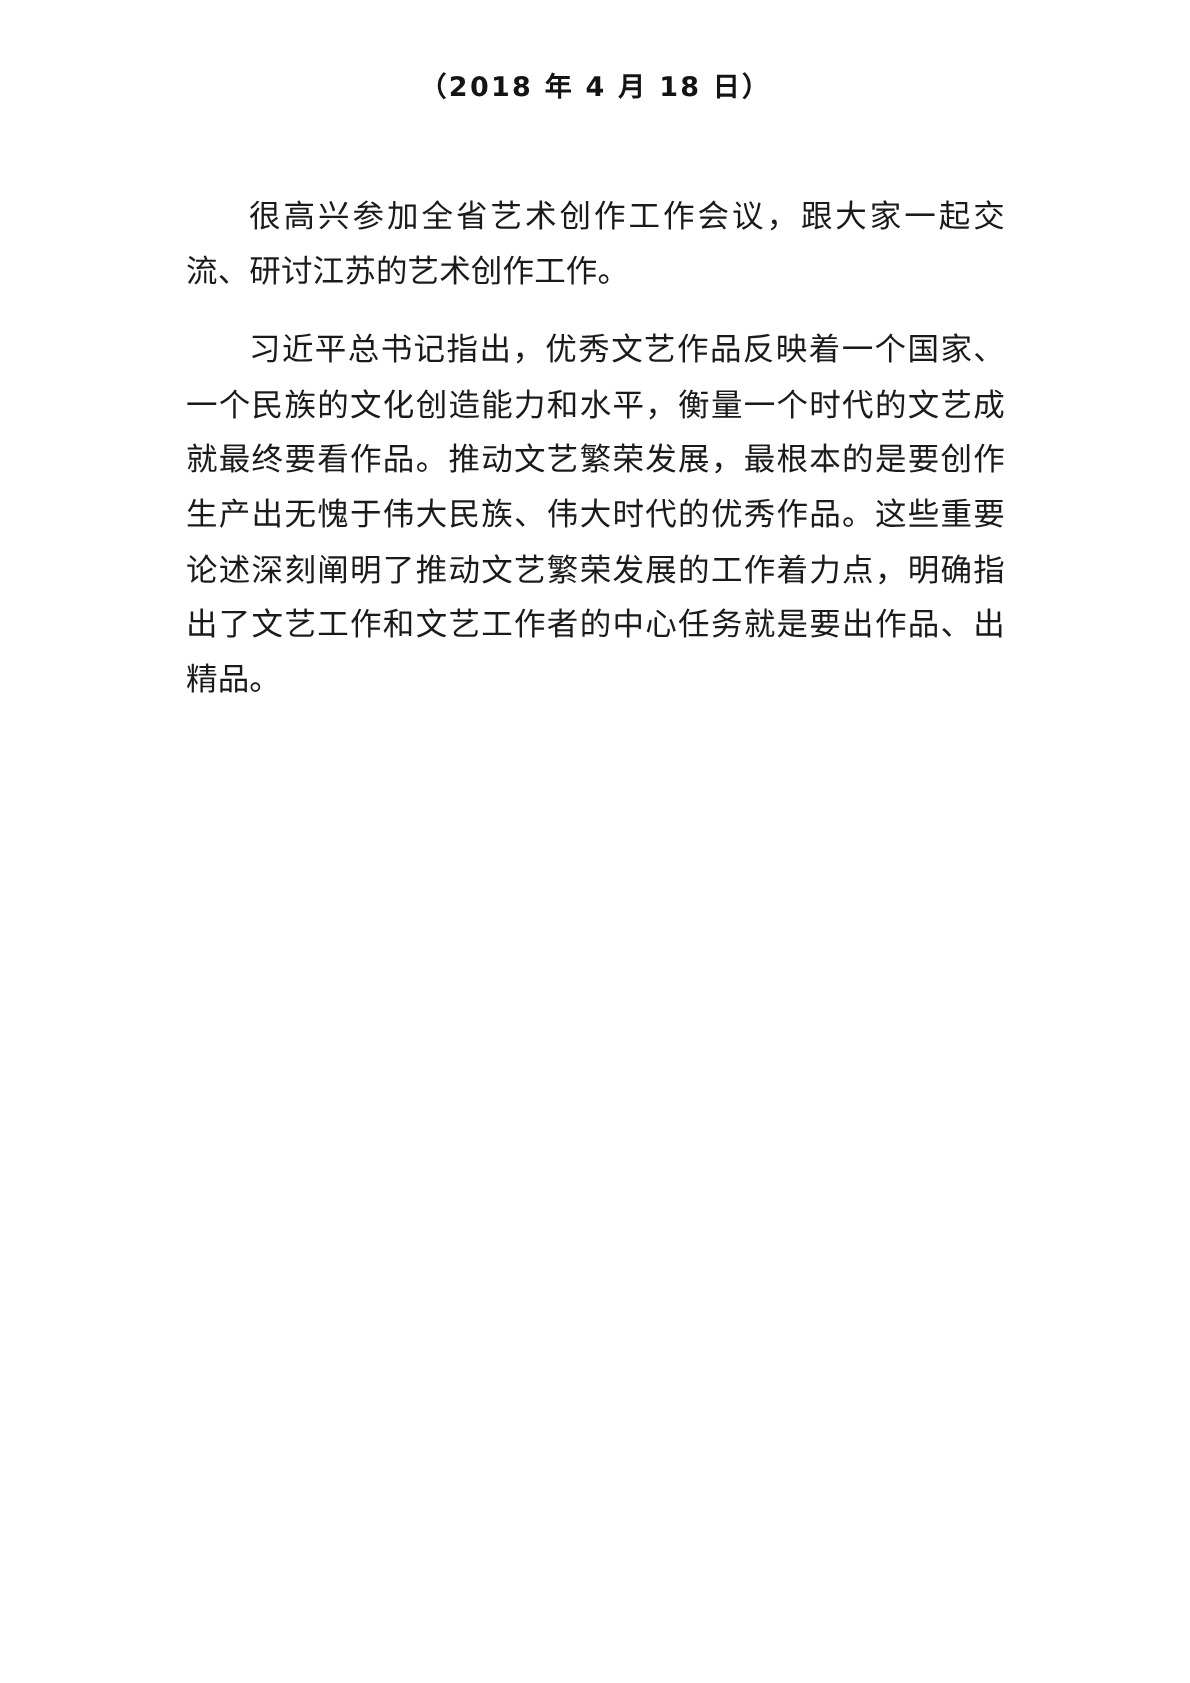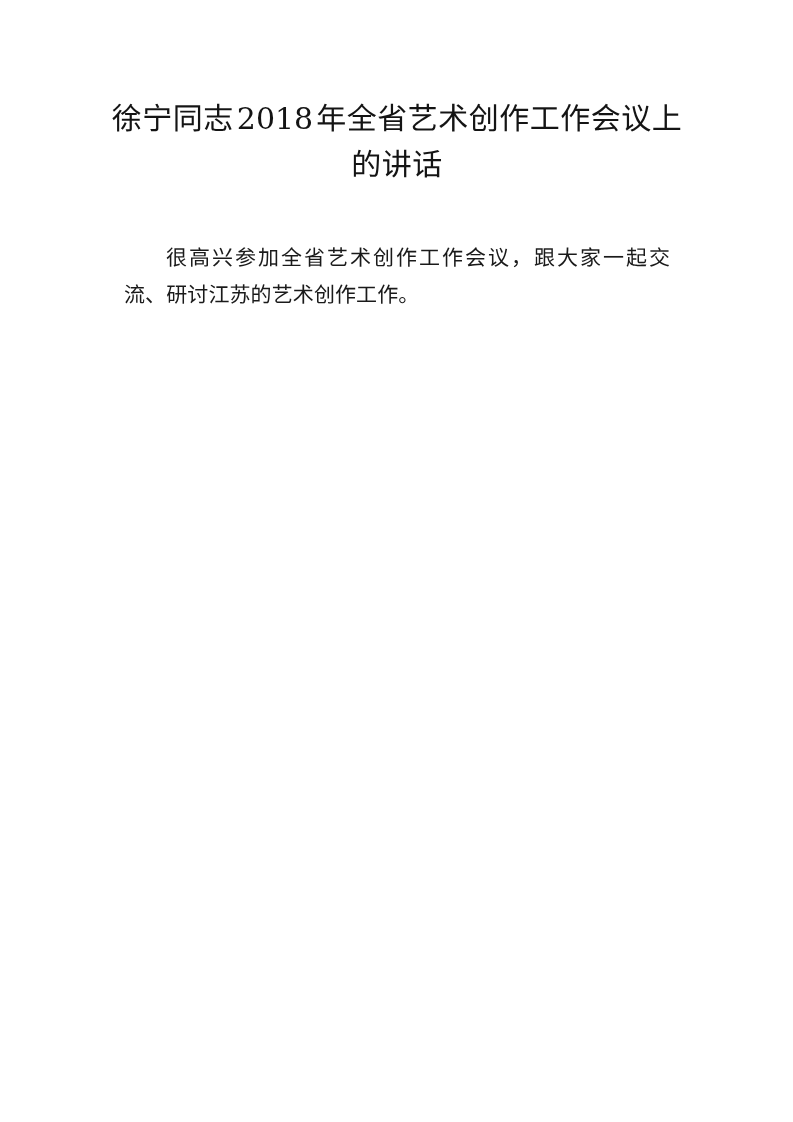--- a/index.html
+++ b/index.html
@@ -91,27 +91,26 @@
     font-size: 20px;
     letter-spacing: 0;
   }
 </style>
 </head>
 <body>
 
 <div class="page" style="background: rgb(255, 255, 255); color: rgb(26, 26, 26);">
   <div class="content">
 
-    <h1 class="doc-title">
-      <span>徐宁同志</span><span class="latin">2018</span><span>年全省艺术创作工作会议上</span><span>的讲话</span>
-    </h1>
 
+    <div class="doc-date">（2018 年 4 月 18 日）</div>
 
     <div class="body-block">
 
       <p class="para">很高兴参加全省艺术创作工作会议，跟大家一起交流、研讨江苏的艺术创作工作。</p>
 
+      <p class="para">习近平总书记指出，优秀文艺作品反映着一个国家、一个民族的文化创造能力和水平，衡量一个时代的文艺成就最终要看作品。推动文艺繁荣发展，最根本的是要创作生产出无愧于伟大民族、伟大时代的优秀作品。这些重要论述深刻阐明了推动文艺繁荣发展的工作着力点，明确指出了文艺工作和文艺工作者的中心任务就是要出作品、出精品。</p>
 
 
 
     </div>
   </div>
 </div>
 
 </body></html>

